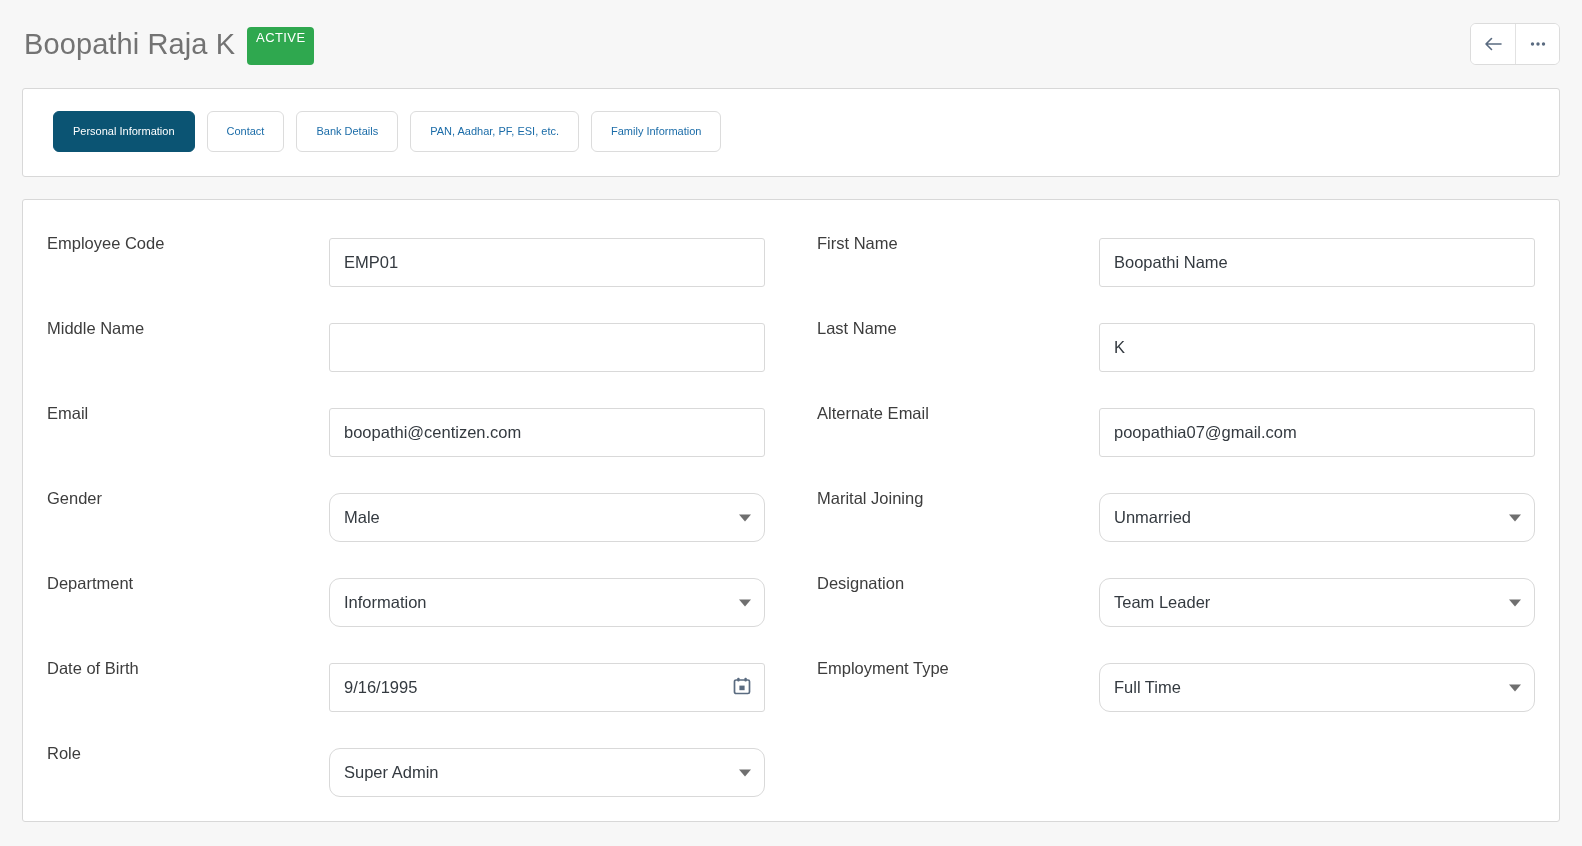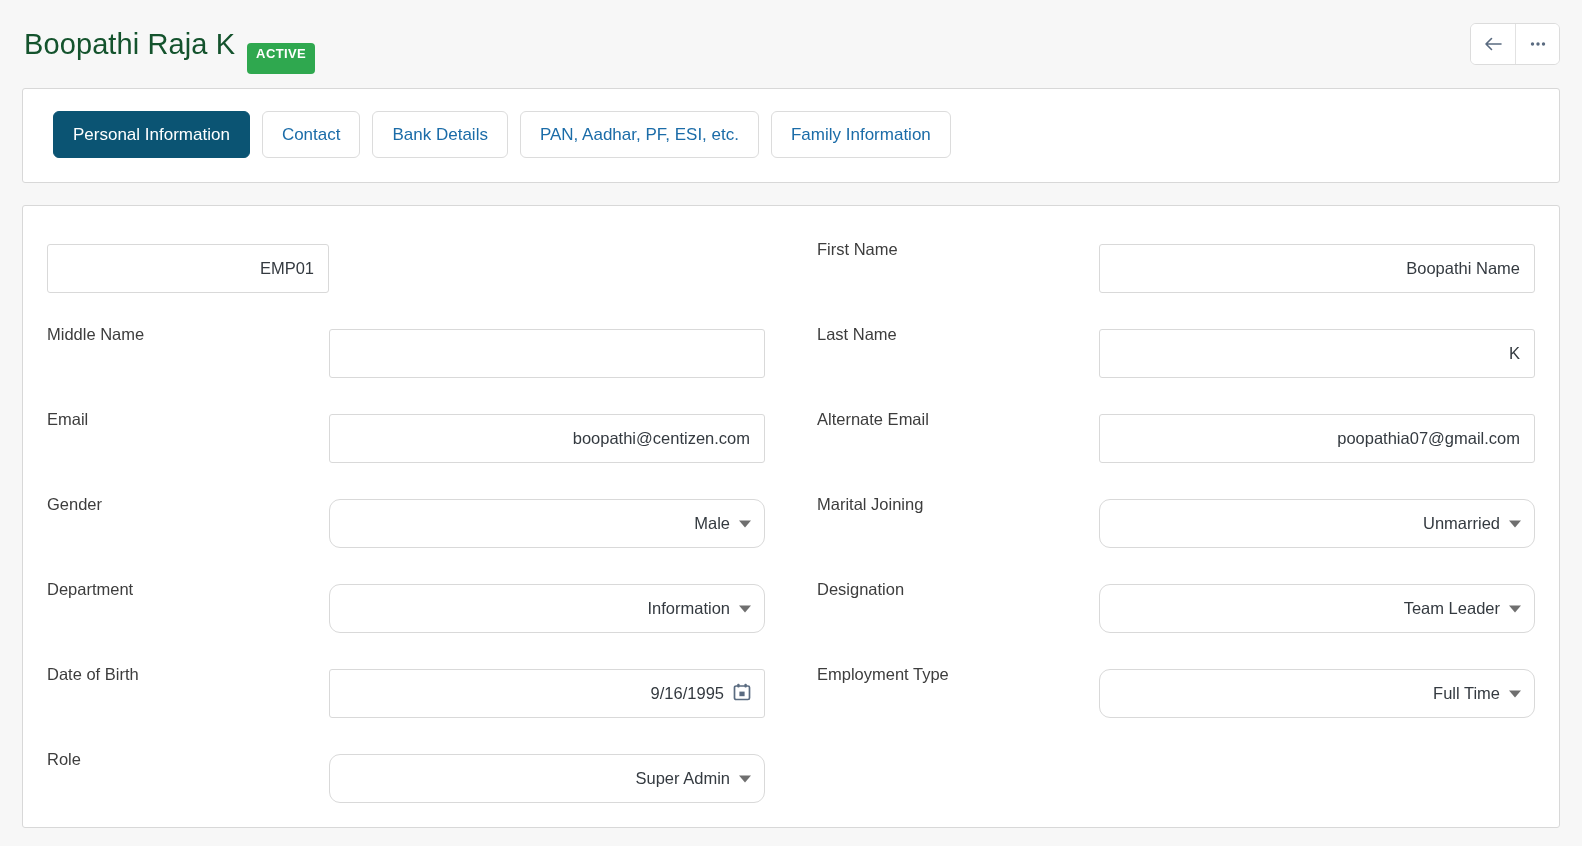--- a/index.html
+++ b/index.html
@@ -26,36 +26,36 @@
   .title-wrap {
     display: flex;
     align-items: center;
     gap: 12px;
     flex: 1 1 auto;
     min-width: 0;
   }
   .page-title {
     font-size: 29px;
     font-weight: 400;
-    color: #14532d;
+    color: #737373;
     letter-spacing: 0.1px;
     white-space: nowrap;
   }
   .status-badge {
     display: inline-block;
     background: #2fa84f;
     color: #ffffff;
     font-size: 13px;
-    font-weight: 700;
+    font-weight: 400;
     letter-spacing: 0.4px;
-    padding: 4px 9px 14px;
+    padding: 4px 9px 21px;
     border-radius: 4px;
     line-height: 1;
     position: relative;
-    top: 14px;
+    top: 2px;
   }
 
   .header-actions {
     display: flex;
     align-items: stretch;
     background: #ffffff;
     border: 1px solid #dcdcdc;
     border-radius: 6px;
     overflow: hidden;
     height: 42px;
@@ -84,21 +84,21 @@
   .form-card { margin-top: 22px; padding: 26px 24px 0 24px; }
 
   
   .tabs {
     display: flex;
     align-items: center;
     gap: 12px;
     flex-wrap: nowrap;
   }
   .tab {
-    font-size: 17px;
+    font-size: 11px;
     line-height: 1;
     padding: 14px 19px;
     border-radius: 6px;
     border: 1px solid #dcdcdc;
     background: #ffffff;
     color: #1b6ca8;
     cursor: pointer;
     white-space: nowrap;
     font-family: "Liberation Sans", sans-serif;
   }
@@ -130,21 +130,20 @@
   .control {
     position: relative;
     height: 49px;
     border: 1px solid #d9d9d9;
     border-radius: 3px;
     background: #ffffff;
     display: flex;
     align-items: center;
     padding: 0 14px;
     margin-top: 12px;
-    justify-content: flex-end;
   }
   .control-value {
     font-size: 16.5px;
     color: #343a40;
     line-height: 1;
     white-space: nowrap;
     overflow: hidden;
     text-overflow: ellipsis;
   }
   .control-value.empty { color: #9a9a9a; }
@@ -203,20 +202,21 @@
       <button class="tab">Contact</button>
       <button class="tab">Bank Details</button>
       <button class="tab">PAN, Aadhar, PF, ESI, etc.</button>
       <button class="tab">Family Information</button>
     </div>
 </div>
 
 <div class="card form-card">
   <div class="form-grid" id="form-grid">
       <div class="field-row">
+        <div class="field-label">Employee Code</div>
         <div class="control">
           <span class="control-value">EMP01</span>
         </div>
       </div>
       <div class="field-row">
         <div class="field-label">First Name</div>
         <div class="control">
           <span class="control-value">Boopathi Name</span>
         </div>
       </div>

